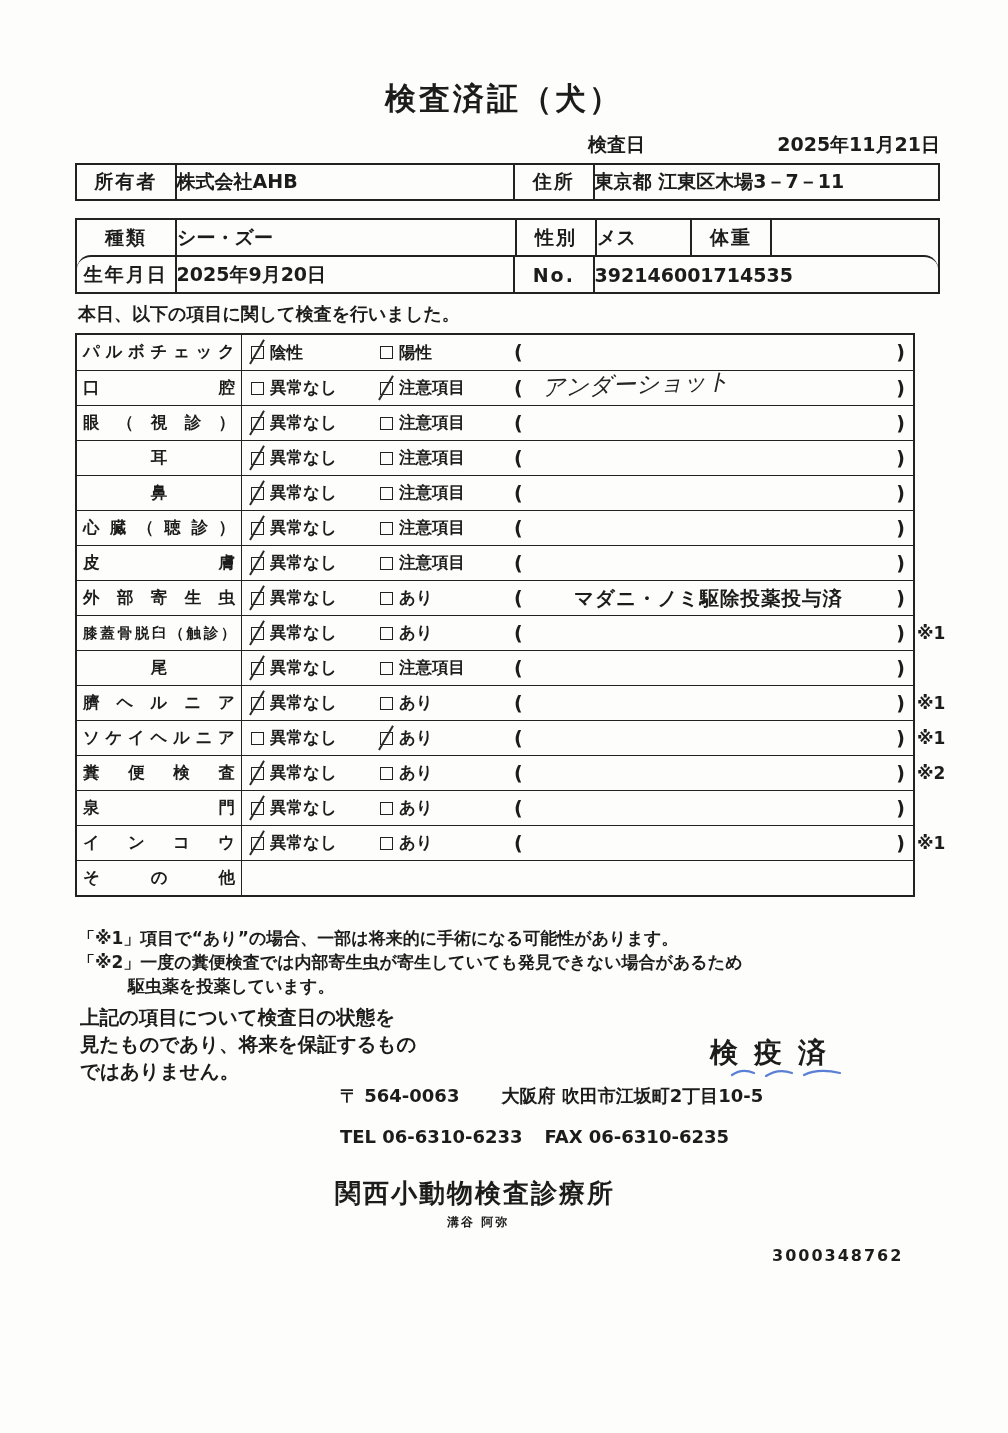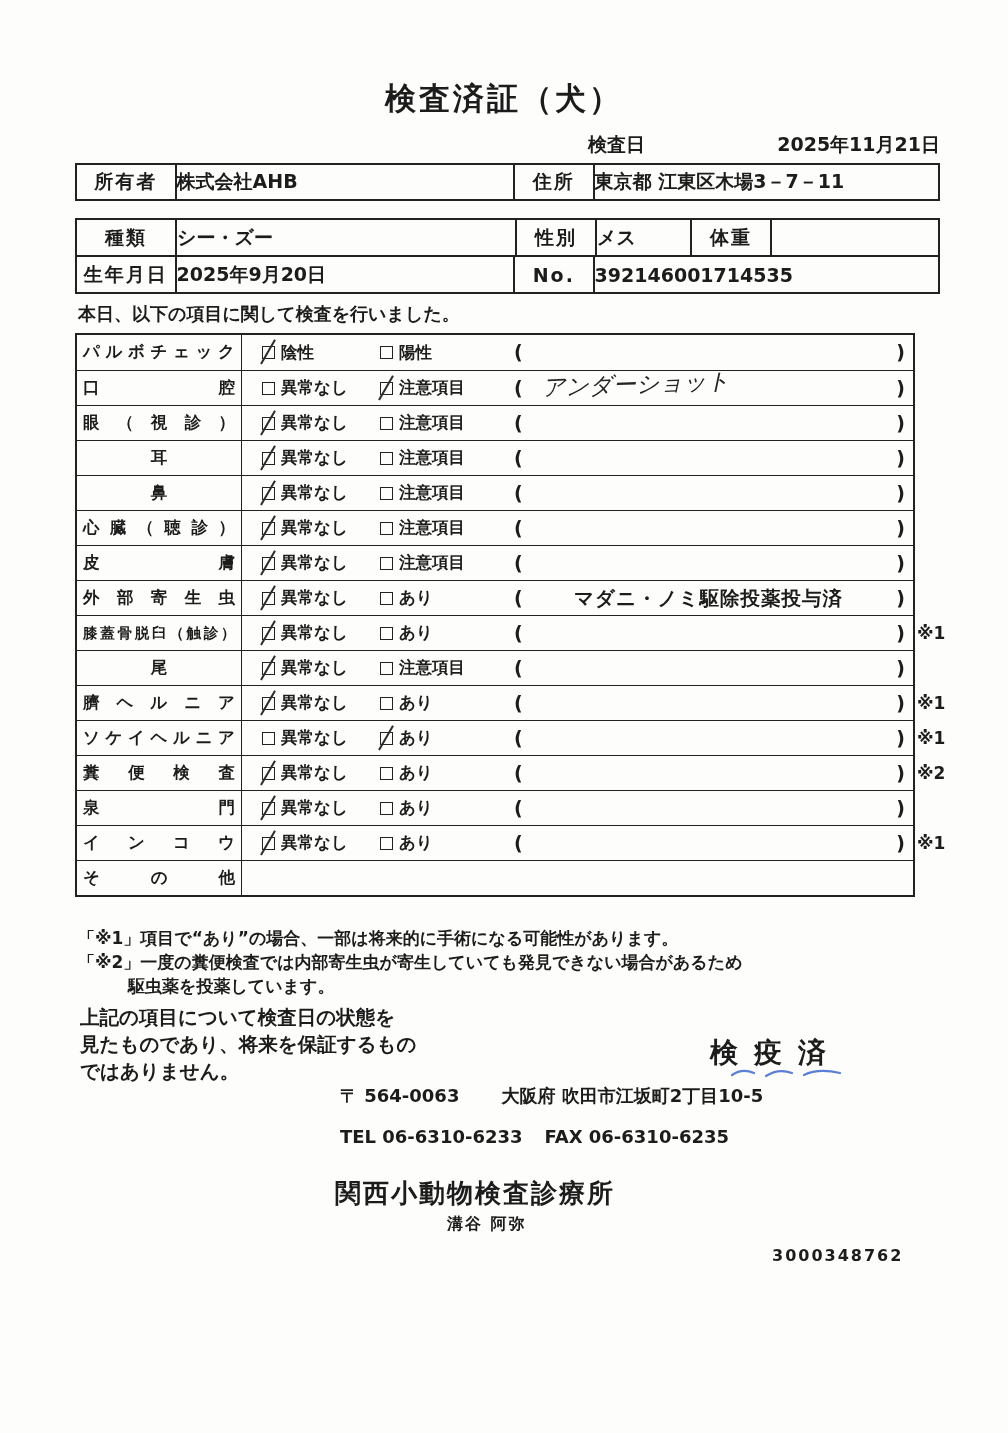--- a/index.html
+++ b/index.html
@@ -14,21 +14,21 @@
 
   .title { top:78px; left:0; width:100%; text-align:center;
            font-size:31px; font-weight:700; letter-spacing:3px; }
 
   .date-row { top:132px; left:588px; width:352px; display:flex;
               justify-content:space-between; font-size:19px; font-weight:600; }
 
   .tbl { border:2px solid #222; display:flex; background:#fdfdfb; }
   .owner-tbl { left:75px; top:163px; width:865px; height:38px; }
   .pet-tbl   { left:75px; top:218px; width:865px; height:76px; flex-direction:column; }
-  .trow { display:flex; flex:1; }
+  .trow { display:flex; flex:1;border-radius:14px; }
   .trow + .trow { border-top:2px solid #222; }
   .c { display:flex; align-items:center; font-size:19px; }
   .bR { border-right:2px solid #222; }
   .lab { justify-content:center; font-weight:600; letter-spacing:2px; }
   .val { font-weight:600; }
   .wval { justify-content:flex-end; gap:14px; padding-right:12px; font-weight:600; }
   .w100{width:100px}.w340{width:340px}.w80{width:80px}.w95{width:95px}.w170{width:170px}.w345{width:345px}
 
   .intro { left:78px; top:302px; font-size:18px; font-weight:600; }
 
@@ -36,21 +36,21 @@
   .cl-row { display:flex; height:35px; }
   .cl-row + .cl-row { border-top:1.6px solid #222; }
   .cl-label { width:165px; border-right:1.6px solid #222; font-size:16.5px;
               font-weight:600; padding:0 6px; line-height:34px; }
   .cl-label.spread { text-align:justify; text-align-last:justify; }
   .cl-label.center { text-align:center; }
   .cl-label.small  { font-size:14.5px; letter-spacing:-0.5px; }
   .cl-content { flex:1; position:relative; font-size:16.5px; }
   .opt { position:absolute; top:0; height:100%; display:flex; align-items:center;
          gap:6px; font-weight:600; }
-  .opt1 { left:20px; } .opt2 { left:138px; }
+  .opt1 { left:9px; } .opt2 { left:138px; }
   .checkbox { position:relative; width:13px; height:13px; border:1.8px solid #222;
               display:inline-block; background:transparent; }
   .checkbox.checked::after { content:""; position:absolute; left:4px; top:-9px;
               width:2.2px; height:28px; background:#2b2b2b; transform:rotate(30deg); }
   .paren { position:absolute; top:0; line-height:35px; font-size:19px; font-weight:600; }
   .popen { left:272px; } .pclose { right:8px; }
   .paren-content { position:absolute; left:292px; right:30px; top:0; line-height:35px; }
   .paren-content.print { text-align:center; font-size:19.5px; font-weight:700; letter-spacing:1px; }
   .paren-content.hand { left:300px; right:auto; top:-4px; font-size:23px; font-style:italic;
               font-family:"DejaVu Serif","Liberation Serif",serif;
@@ -63,21 +63,21 @@
 
   .disclaimer { left:80px; top:1004px; font-size:19.5px; font-weight:700;
                 line-height:27px; white-space:pre-line; }
 
   .stamp { left:710px; top:1034px; font-size:28px; font-weight:700; letter-spacing:16px; }
   .stamp-marks { left:728px; top:1066px; }
 
   .postal-line { left:340px; top:1084px; display:flex; gap:42px; font-size:18px; font-weight:600; }
   .tel-line    { left:340px; top:1126px; display:flex; gap:22px; font-size:18px; font-weight:600; }
   .clinic-name { left:335px; top:1176px; font-size:26px; font-weight:700; letter-spacing:2px; }
-  .clinic-person { left:447px; top:1214px; font-size:16px; font-weight:600; letter-spacing:2px; }
+  .clinic-person { left:447px; top:1214px; font-size:12px; font-weight:600; letter-spacing:2px; }
   .doc-number { left:772px; top:1246px; font-size:16px; font-weight:600; letter-spacing:2px; }
 </style>
 </head>
 <body>
 
 <div class="page">
 
   <div class="abs title">検査済証（犬）</div>
 
   <div class="abs date-row">

